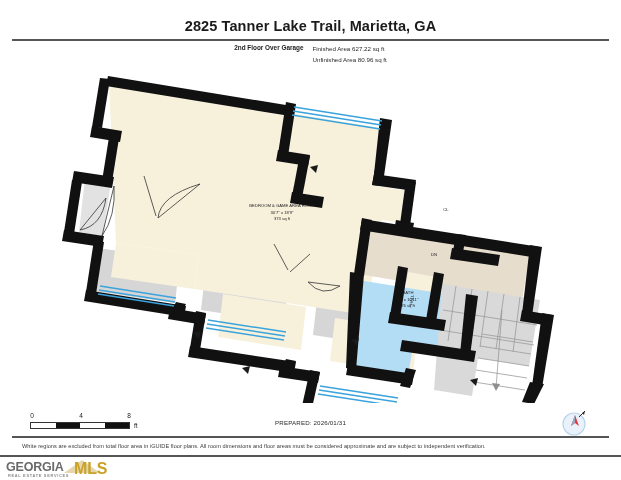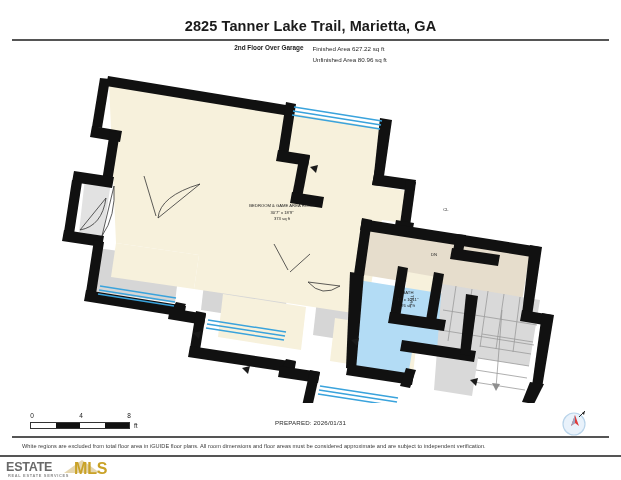--- a/index.html
+++ b/index.html
@@ -424,18 +424,18 @@
   </div>
 
   <div class="footer-rule"></div>
   <div id="disclaimer">White regions are excluded from total floor area in iGUIDE floor plans. All room dimensions and floor areas must be considered approximate and are subject to independent verification.</div>
   <div class="footer-rule2"></div>
 
   <div id="mls-logo">
     <svg width="112" height="19" viewBox="0 0 112 19" xmlns="http://www.w3.org/2000/svg" style="position:absolute;left:0;top:0;">
       <polygon points="60,14 78,1 96,14" fill="#e0cfa0" opacity="0.85"></polygon>
     </svg>
-    <span class="mls-georgia">ESTATE</span>
+    <span class="mls-georgia">GEORGIA</span>
     <span class="mls-mls">MLS</span>
     <span class="mls-sub">REAL ESTATE SERVICES</span>
   </div>
 
 </div>
 
 </body></html>

